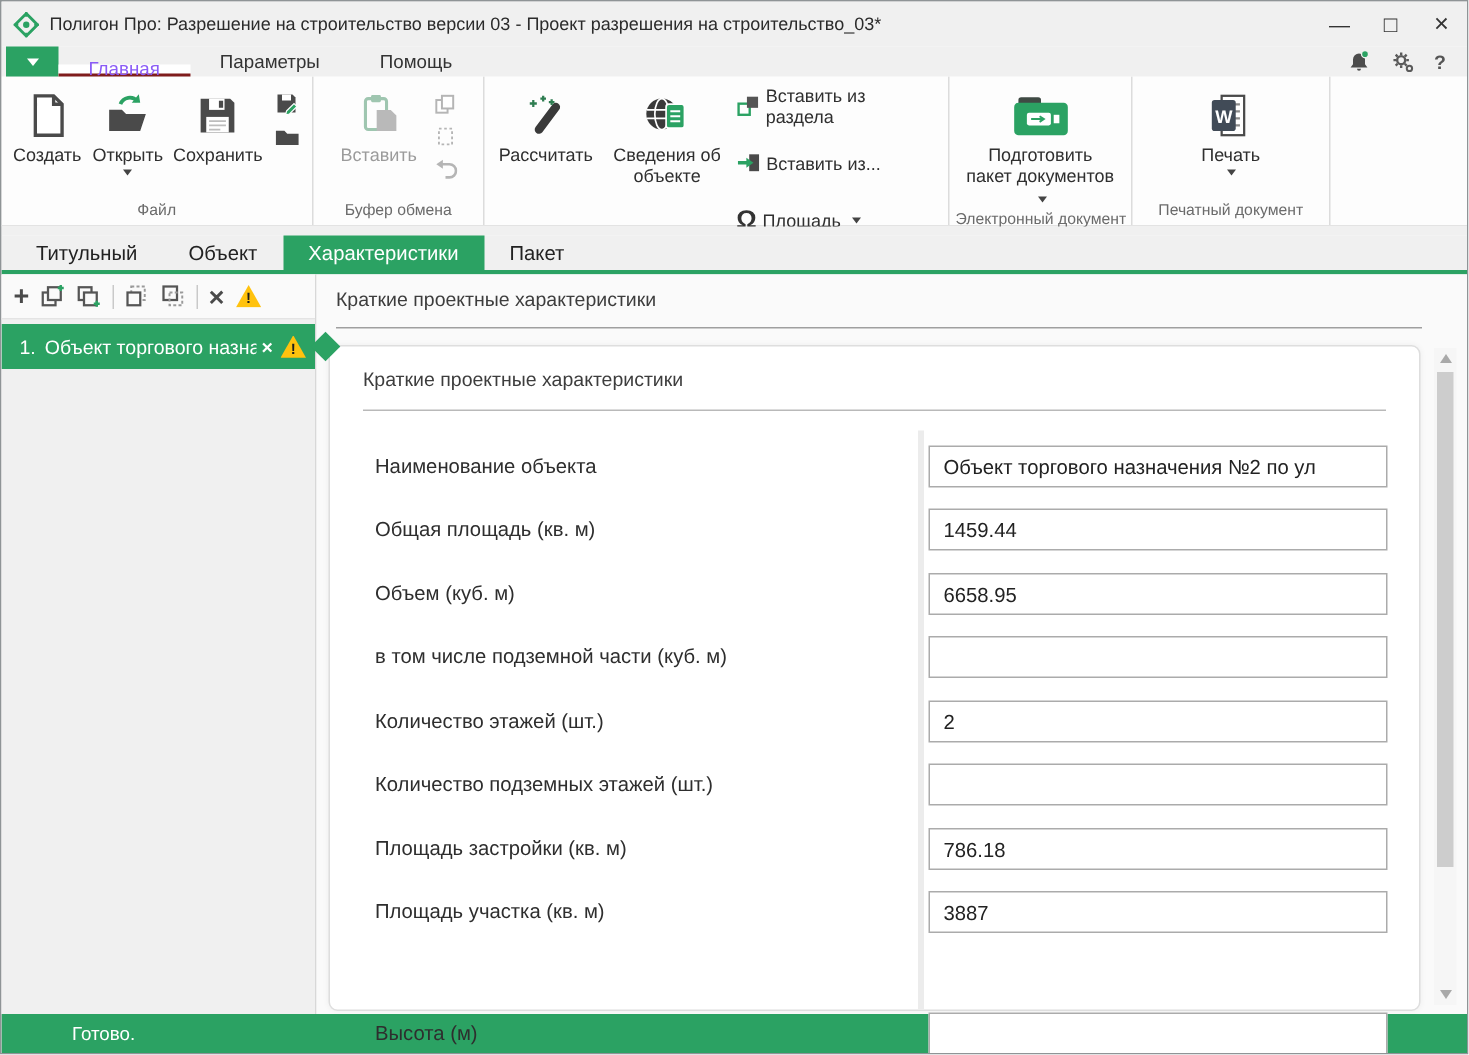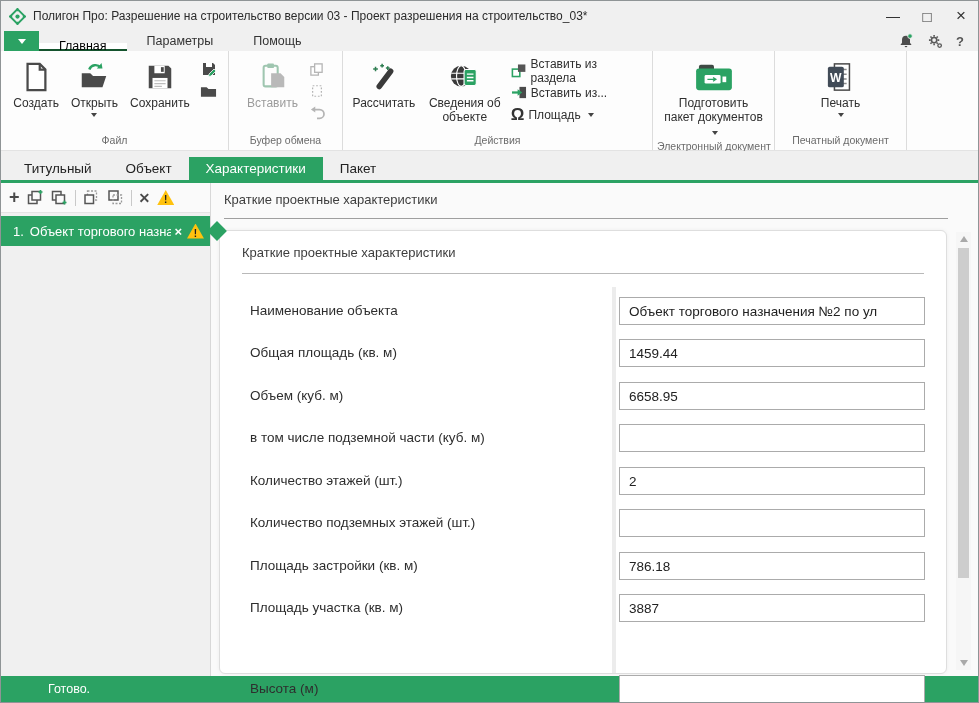--- a/index.html
+++ b/index.html
@@ -12,35 +12,35 @@
   .title-text { font-size:12px; color:#2b2b2b; margin-left:7px; white-space:nowrap; }
   .win-controls { margin-left:auto; display:flex; height:100%; }
   .win-btn { width:34px; height:100%; display:flex; align-items:center; justify-content:center; font-size:14px; color:#333; cursor:default; }
 
   
   .tabrow { height:20px; background:#f0f0f0; display:flex; align-items:stretch; flex:0 0 auto; position:relative; }
   .menu-btn { width:35px; margin-left:3px; background:#2ba263; display:flex; align-items:center; justify-content:center; }
   .caret { width:0; height:0; border-left:4px solid transparent; border-right:4px solid transparent; border-top:5px solid #fff; }
   .caret.dark { border-top-color:#444; border-left-width:3.5px; border-right-width:3.5px; border-top-width:4.5px; }
   .rtab { padding:0 20px; display:flex; align-items:center; font-size:12.5px; color:#333; }
-  .rtab.active { background:#ffffff; border-bottom:2px solid #14532d; color:#000000;margin-top:12px; }
+  .rtab.active { background:#ffffff; border-bottom:2px solid #7f1d1d; color:#8b5cf6;margin-top:12px; }
   .tabrow-right { margin-left:auto; display:flex; align-items:center; gap:13px; padding-right:14px; }
   .help-q { font-size:13px; font-weight:bold; color:#555; }
 
   
   .ribbon { height:100px; background:#fdfdfd; border-bottom:1px solid #e3e3e3; display:flex; flex:0 0 auto; }
   .rgroup { display:flex; flex-direction:column; border-right:1px solid #dcdcdc; padding-top:3px; }
   .rgroup-body { flex:1; display:flex; align-items:flex-start; justify-content:center; padding:2px 4px 0; }
   .rgroup-label { text-align:center; font-size:10.5px; color:#6b6b6b; padding:2px 4px 4px; white-space:nowrap; }
   .big-btn { display:flex; flex-direction:column; align-items:center; padding:3px 6px 0; font-size:12px; color:#2f2f2f; text-align:center; line-height:1.15; min-width:52px; }
   .big-btn .ic { height:36px; display:flex; align-items:center; justify-content:center; margin-bottom:2px; }
   .big-btn.disabled { color:#9b9b9b; }
   .small-col { display:flex; flex-direction:column; gap:4px; padding:4px 3px 0; }
   .small-btn { width:20px; height:18px; display:flex; align-items:center; justify-content:center; }
-  .action-list { display:flex; flex-direction:column; gap:3px; padding:5px 4px 0 2px; }
+  .action-list { display:flex; flex-direction:column; gap:19px; padding:5px 4px 0 2px; }
   .action-item { display:flex; align-items:center; gap:4px; font-size:12px; color:#2f2f2f; height:19px; }
   .omega { font-size:17px; color:#333; font-weight:bold; line-height:1; }
   .caret-inline { margin-left:3px; }
 
   
   .docgap { height:6px; background:#f0f0f0; flex:0 0 auto; }
   .docbar { height:23px; background:#f0f0f0; display:flex; align-items:stretch; padding-left:6px; flex:0 0 auto; }
   .dtab { padding:0 17px; display:flex; align-items:center; font-size:13.5px; color:#222; }
   .dtab.active { background:#2ba263; color:#fff; }
   .greenline { height:3px; background:#2ba263; flex:0 0 auto; }
@@ -119,21 +119,21 @@
           <path d="M8 2.2 v2 M8 11.8 v2 M2.2 8 h2 M11.8 8 h2 M3.9 3.9 l1.4 1.4 M10.7 10.7 l1.4 1.4 M12.1 3.9 l-1.4 1.4 M5.3 10.7 l-1.4 1.4"></path>
         </g>
         <circle cx="14.2" cy="14.2" r="2" fill="none" stroke="#5a5a5a" stroke-width="1.5"></circle>
       </svg>
       <span class="help-q">?</span>
     </div>
   </div>
 
   <div class="ribbon">
 
-    <div class="rgroup" style="width:228px;">
+    <div class="rgroup" style="width:208px;">
       <div class="rgroup-body">
         <div class="big-btn">
           <span class="ic">
             <svg width="30" height="32" viewBox="0 0 32 34">
                 <path d="M7 3 h13 l6 6 v22 H7 z" fill="#fff" stroke="#4a4a4a" stroke-width="2.4"></path>
                 <path d="M20 3 v6 h6" fill="none" stroke="#4a4a4a" stroke-width="2.4"></path>
               </svg>
           </span>
           <span>Создать</span>
         </div>

